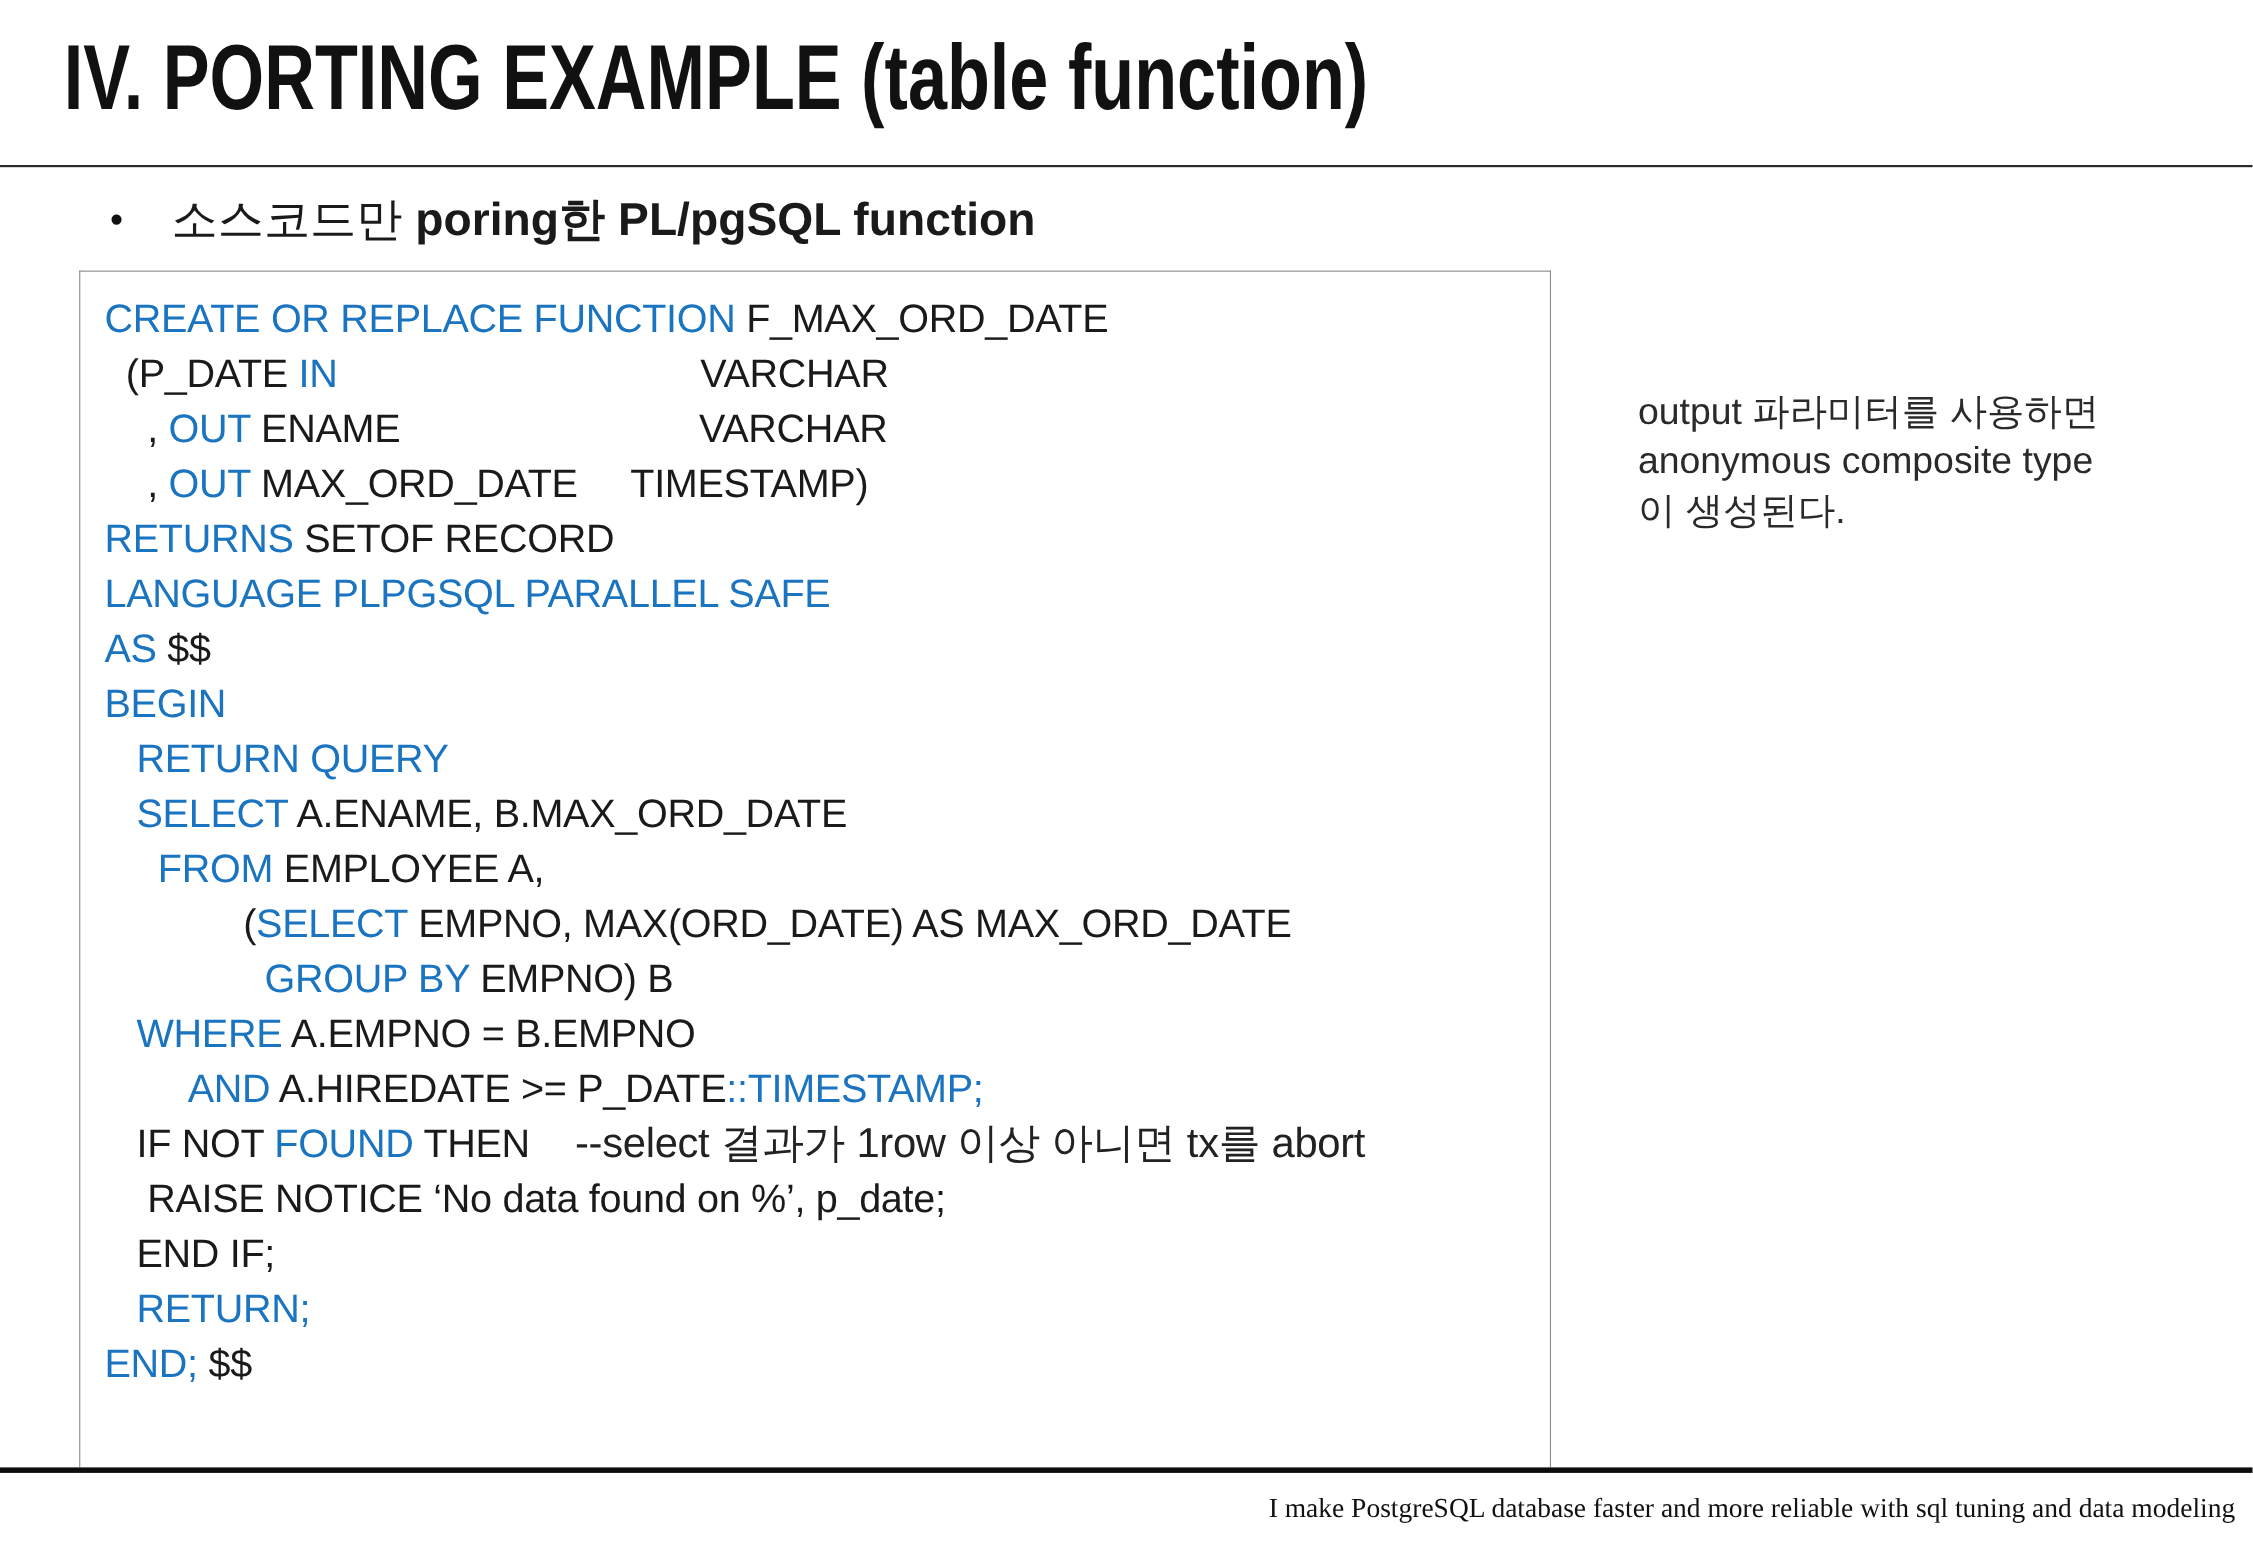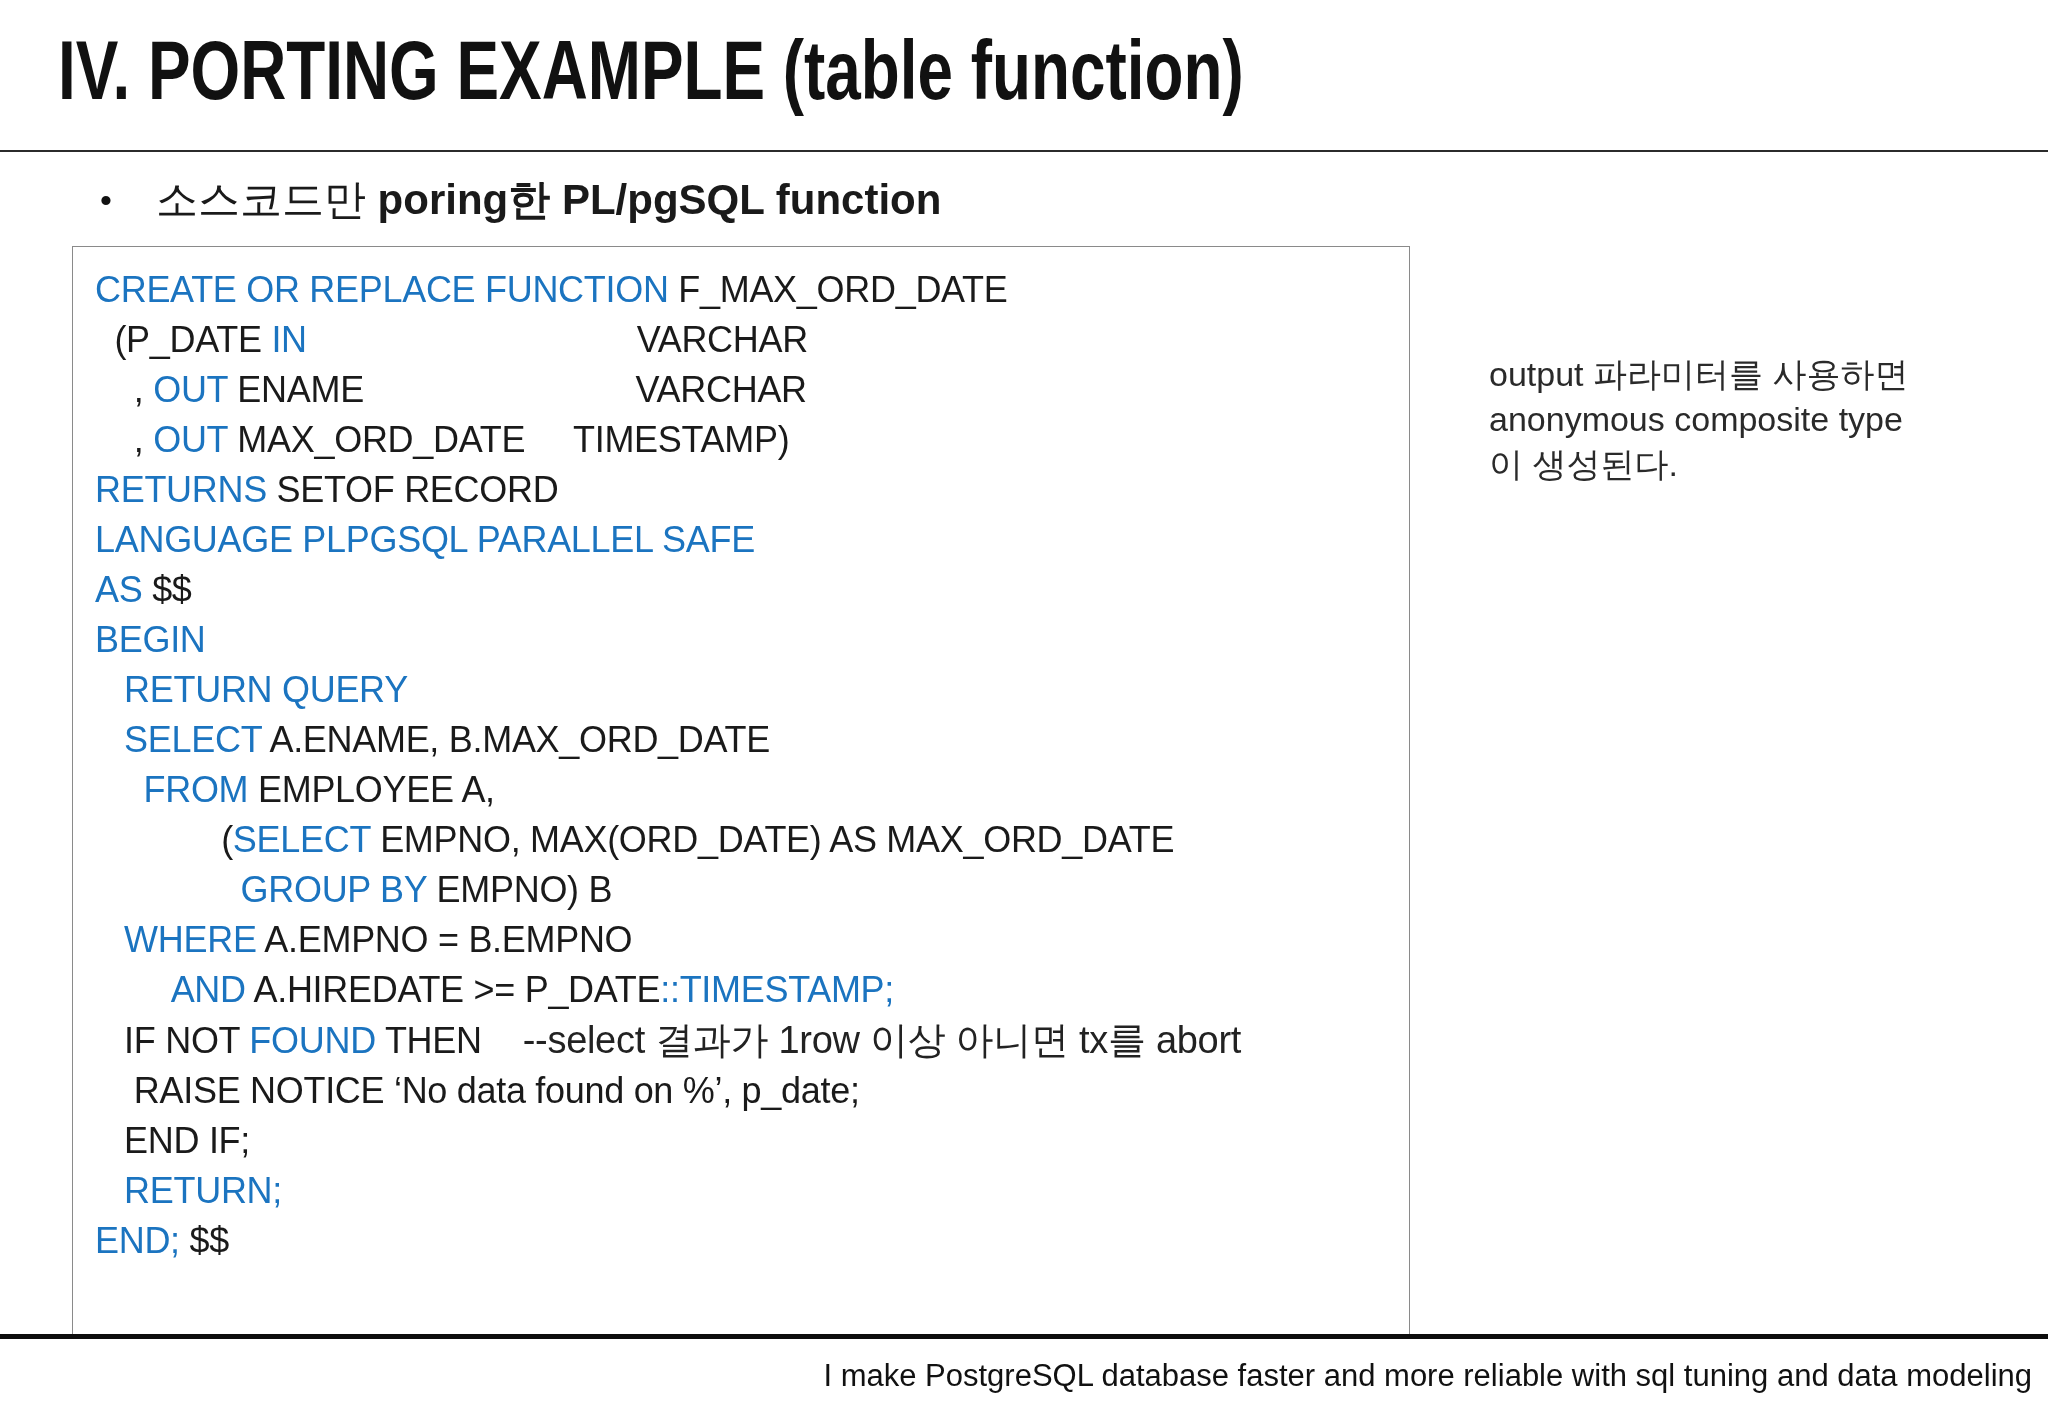--- a/index.html
+++ b/index.html
@@ -70,22 +70,22 @@
   .footer-rule{
     position:absolute;left:0;top:1334px;width:2048px;height:5px;
     background:#0d0d0d;
   }
   .page-number{
     position:absolute;left:45px;top:1438px;
     font-size:30px;font-weight:bold;color:#111;margin-top:16px;
   }
   .footer-tagline{
     position:absolute;right:16px;top:1358px;
-    font-family:Liberation Sans, sans-serif;
-    font-size:31px;color:#111;
+    font-family:Liberation Serif, serif;
+    font-size:25px;color:#111;
     white-space:nowrap;
     margin-left:11px;
   }
 </style>
 </head>
 <body>
 
 <div class="slide">
 
   <div class="title">IV. PORTING EXAMPLE (table function)</div>

